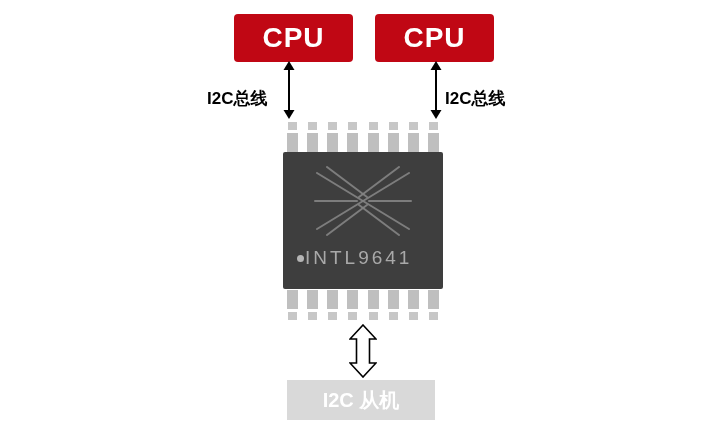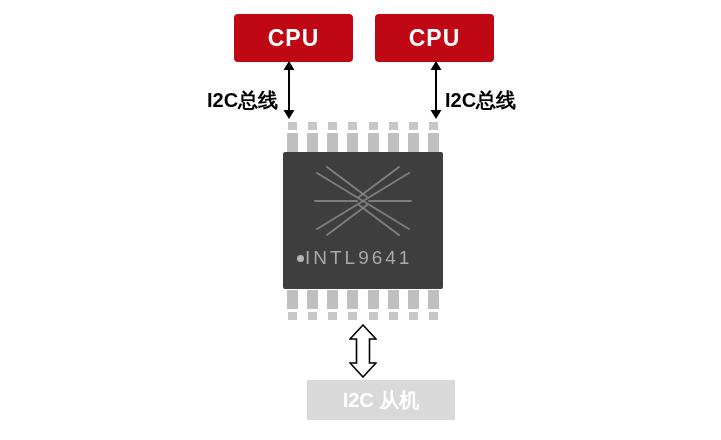--- a/index.html
+++ b/index.html
@@ -1,25 +1,25 @@
 <!DOCTYPE html>
 <html style="--cpu-bg: #c00714; --chip-bg: #3e3e3e; --pin-tip: #c7c7c7; --pin-body: #bfbfbf; --chip-text: #a9a9a9; --logo-stroke: #848484; --slave-bg: #d9d9d9; --slave-text: #ffffff; --arrow: #000000;"><head>
 <meta charset="utf-8">
 <style>
   html,body{margin:0;padding:0;background:#fff;}
   .canvas{position:relative;width:721px;height:440px;background:#ffffff;
           font-family:"Liberation Sans",sans-serif;overflow:hidden;}
 
   .cpu{position:absolute;top:14px;width:119px;height:48px;
-       background:var(--cpu-bg,#c00714);color:#fff;font-weight:bold;font-size:23px;
+       background:var(--cpu-bg,#c00714);color:#fff;font-weight:bold;font-size:28px;
        display:flex;align-items:center;justify-content:center;border-radius:4px;letter-spacing:1px;}
   .cpu.left{left:234px;}
   .cpu.right{left:375px;}
 
-  .bus-label{position:absolute;top:87px;font-size:20px;font-weight:bold;color:#000;white-space:nowrap;}
+  .bus-label{position:absolute;top:87px;font-size:17px;font-weight:bold;color:#000;white-space:nowrap;}
   .bus-label.left{left:207px;}
   .bus-label.right{left:445px;}
 
   .thin-arrow{position:absolute;top:61px;width:16px;height:58px;}
   .thin-arrow.left{left:281px;}
   .thin-arrow.right{left:428px;}
   .thin-arrow line{stroke:var(--arrow,#000);stroke-width:2;}
   .thin-arrow polygon{fill:var(--arrow,#000);}
 
   .chip-body{position:absolute;left:283px;top:152px;width:160px;height:137px;
@@ -37,21 +37,21 @@
 
   .chip-label-wrap{position:absolute;left:297px;top:247px;display:flex;align-items:center;gap:1px;}
   .pin1-dot{width:7px;height:7px;border-radius:50%;background:#b5b5b5;}
   .chip-label{color:var(--chip-text,#a9a9a9);font-size:19px;letter-spacing:3px;}
 
   .hollow-arrow{position:absolute;left:349px;top:324px;width:28px;height:54px;}
   .hollow-arrow polygon{fill:#ffffff;stroke:var(--arrow,#000);stroke-width:1.6;stroke-linejoin:miter;}
 
   .slave{position:absolute;left:287px;top:380px;width:148px;height:40px;
          background:var(--slave-bg,#d9d9d9);color:var(--slave-text,#ffffff);
-         font-weight:bold;font-size:20px;display:flex;align-items:center;justify-content:center;margin-left:20px;}
+         font-weight:bold;font-size:20px;display:flex;align-items:center;justify-content:center;}
 </style>
 </head>
 <body>
 
 <div class="canvas">
 
   <div class="cpu left">CPU</div>
   <div class="cpu right">CPU</div>
 
   <svg class="thin-arrow left" viewBox="0 0 16 58" xmlns="http://www.w3.org/2000/svg">

